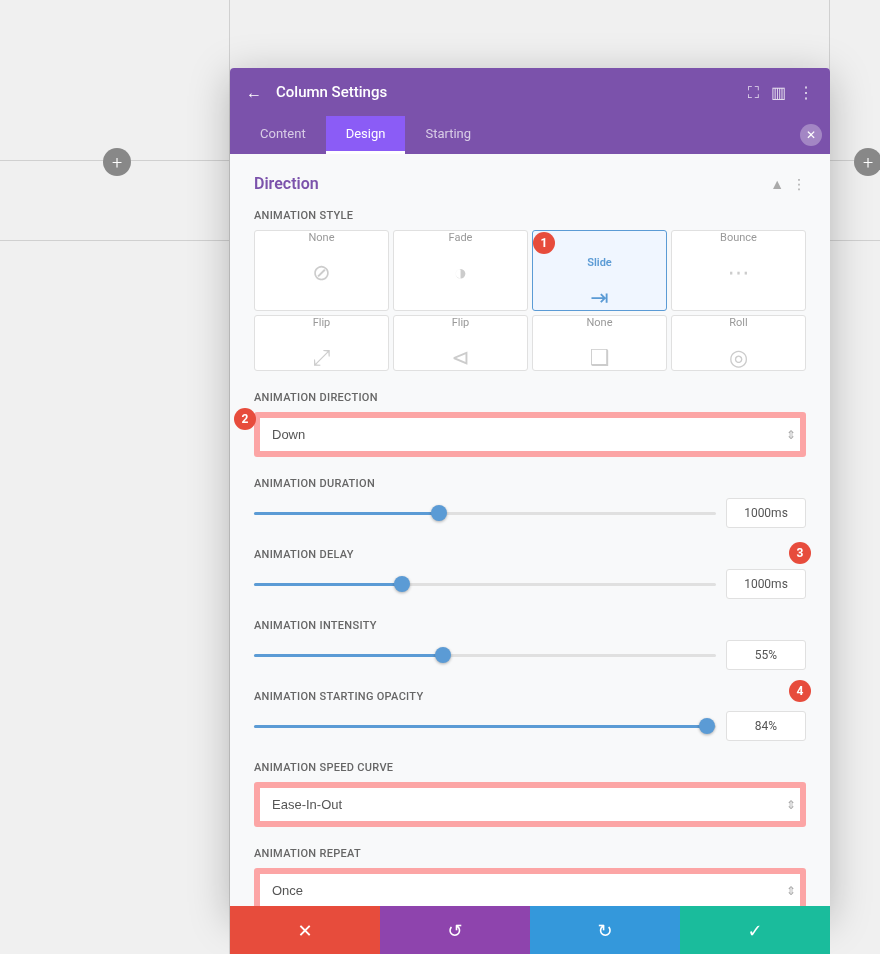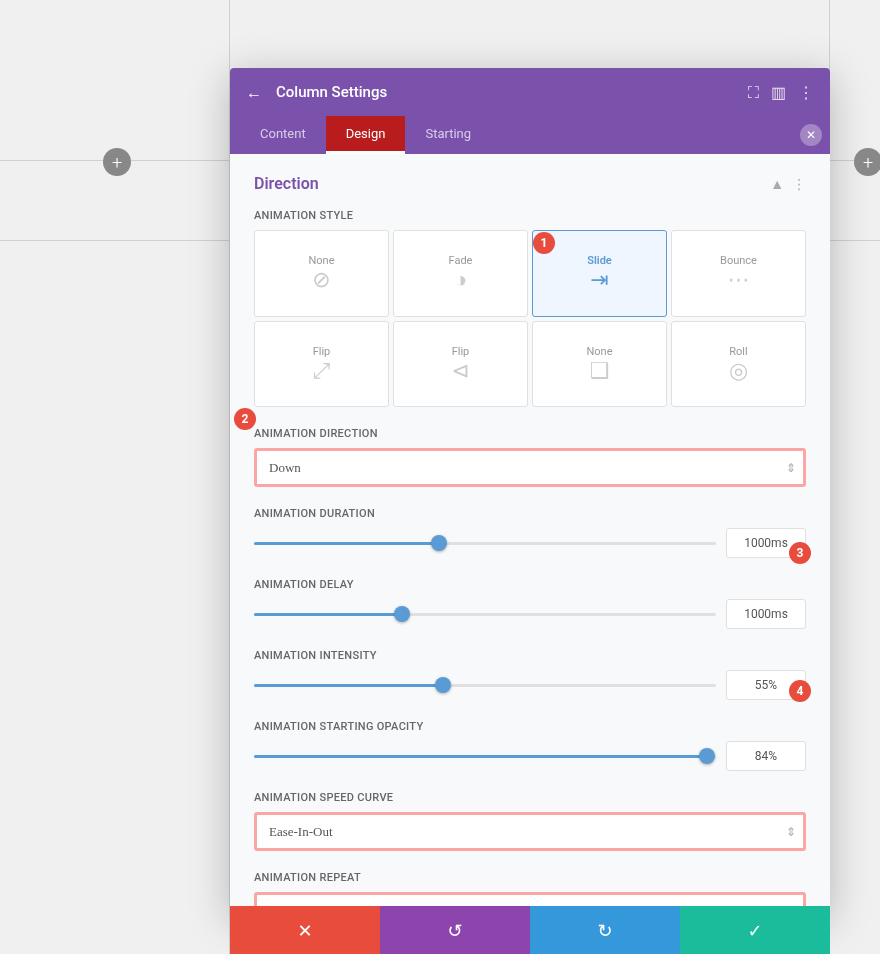--- a/index.html
+++ b/index.html
@@ -100,21 +100,21 @@
     }
     .tab {
       padding: 10px 20px;
       color: rgba(255,255,255,0.7);
       font-size: 13px;
       cursor: pointer;
       border-bottom: 3px solid transparent;
     }
     .tab.active {
       color: white;
-      background: #b91c1c;
+      background: #8b5cf6;
       border-bottom: 3px solid white;
     }
     .tab-close {
       margin-left: auto;
       display: flex;
       align-items: center;
       padding-right: 8px;
     }
     .tab-close-btn {
       width: 22px;
@@ -175,38 +175,39 @@
     .animation-grid {
       display: grid;
       grid-template-columns: repeat(4, 1fr);
       gap: 4px;
       margin-bottom: 20px;
     }
     .anim-option {
       background: white;
       border: 1px solid #e0e0e0;
       border-radius: 3px;
-      padding: 23px 6px;
+      padding: 0 6px;
       display: flex;
       flex-direction: column;
       align-items: center;
-      gap: 0;
+      gap: 16px;
       cursor: pointer;
     }
     .anim-option.selected {
       border-color: #5b9bd5;
       background: #f0f6ff;
     }
     .anim-option-label {
       font-size: 11px;
       color: #999;
     }
     .anim-option.selected .anim-option-label {
       color: #5b9bd5;
       font-weight: 600;
+      margin-top: 25px;
     }
     .anim-icon {
       font-size: 20px;
       color: #ccc;
     }
     .anim-option.selected .anim-icon {
       color: #5b9bd5;
     }
 
     
@@ -214,28 +215,27 @@
       margin-bottom: 20px;
     }
 
     
     .select-wrapper {
       position: relative;
     }
     .select-input {
       width: 100%;
       padding: 9px 12px;
-      border: 3px solid #fca5a5;
+      border: 6px solid #fca5a5;
       border-radius: 3px;
       background: white;
       font-size: 13px;
       color: #555;
       appearance: none;
       cursor: pointer;
-      font-family: Liberation Serif, serif;
     }
     .select-arrow {
       position: absolute;
       right: 10px;
       top: 50%;
       transform: translateY(-50%);
       color: #aaa;
       font-size: 12px;
       pointer-events: none;
     }

